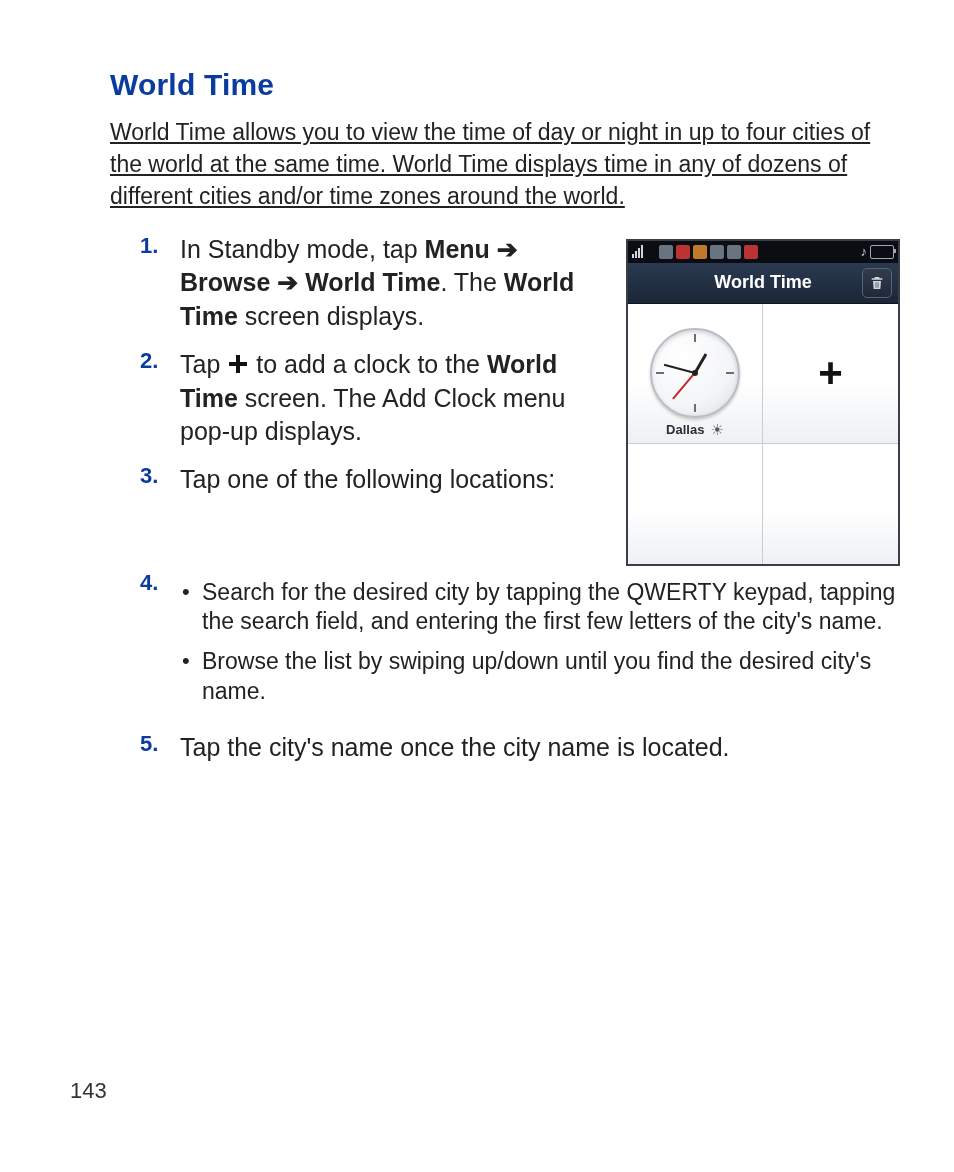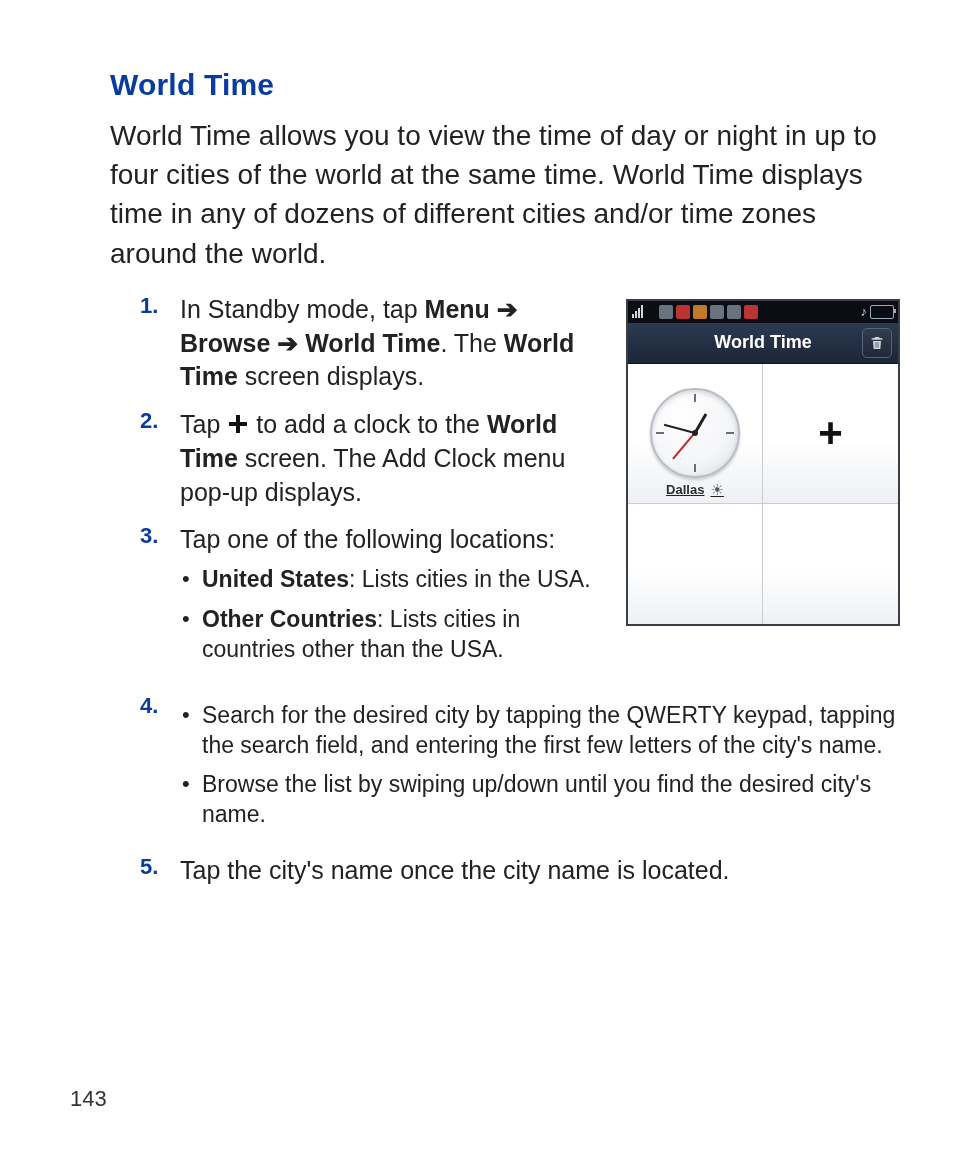--- a/index.html
+++ b/index.html
@@ -22,25 +22,26 @@
   }
   .heading {
     color: #0a3b9e;
     font-weight: 800;
     font-size: 30px;
     letter-spacing: 0.2px;
     margin: 0 0 14px 40px;
     font-family: Arial, Helvetica, sans-serif;
   }
   .intro {
-    font-size: 28px;
+    font-size: 23px;
     line-height: 1.4;
     margin: 0 0 20px 40px;
     font-family: Helvetica, Arial, sans-serif;
     font-stretch: condensed;
+    text-decoration: underline;
   }
   .content-row {
     display: flex;
     margin-left: 70px;
   }
   .col-left {
     flex: 1;
   }
   .screenshot-wrap {
     width: 278px;
@@ -101,21 +102,21 @@
     font-size: 26px;
     line-height: 0;
     position: relative;
     top: -2px;
     letter-spacing: -2px;
   }
 
   .pagenum {
     position: absolute;
     left: 70px;
-    bottom: 60px;
+    bottom: 68px;
     font-size: 22px;
     color: #333;
   }
 
   
   .phone {
     border: 2px solid #3a3f47;
     width: 274px;
     box-sizing: border-box;
     background: #fff;
@@ -197,21 +198,21 @@
   .hand.s { width:34px; background:#c1272d; height:1.5px; transform: translate(0,-50%) rotate(130deg); }
   .tick { position:absolute; background:#6a6e76; }
   .tick.t12{ left:50%; top:4px; width:2px; height:8px; transform:translateX(-50%);}
   .tick.t3{ right:4px; top:50%; width:8px; height:2px; transform:translateY(-50%);}
   .tick.t6{ left:50%; bottom:4px; width:2px; height:8px; transform:translateX(-50%);}
   .tick.t9{ left:4px; top:50%; width:8px; height:2px; transform:translateY(-50%);}
 
   .city-row {
     position:absolute;
     bottom:4px; left:0; right:0;
-    display:flex; align-items:center; justify-content:center; gap:6px;text-decoration:underline;
+    display:flex; align-items:center; justify-content:center; gap:6px;
   }
   .city-row .name { font-size: 13px; font-weight:700; color:#2a2e36; }
   .sun { font-size: 15px; color:#555; }
 
   .big-plus {
     font-size: 42px;
     font-weight: 800;
     color: #111;
     line-height: 1;
   }
@@ -254,24 +255,20 @@
                 <rect x="2" y="9" width="18" height="4" fill="#111"></rect>
               </svg>
             </span><span> to add a clock to the </span><span class="b">World Time</span><span> screen. The Add Clock menu pop-up displays.</span>
           </div>
         </li>
 
         <li>
           <div class="num">3.</div>
           <div class="body cond">
             <span>Tap one of the following locations:</span>
-            <ul class="bullets">
-              <li><span class="b">United States</span><span>: Lists cities in the USA.</span></li>
-              <li><span class="b">Other Countries</span><span>: Lists cities in countries other than the USA.</span></li>
-            </ul>
           </div>
         </li>
       </ol>
     </div>
 
     <div class="screenshot-wrap">
       <div class="phone">
         <div class="statusbar">
           <div class="l">
             <span class="sig">

